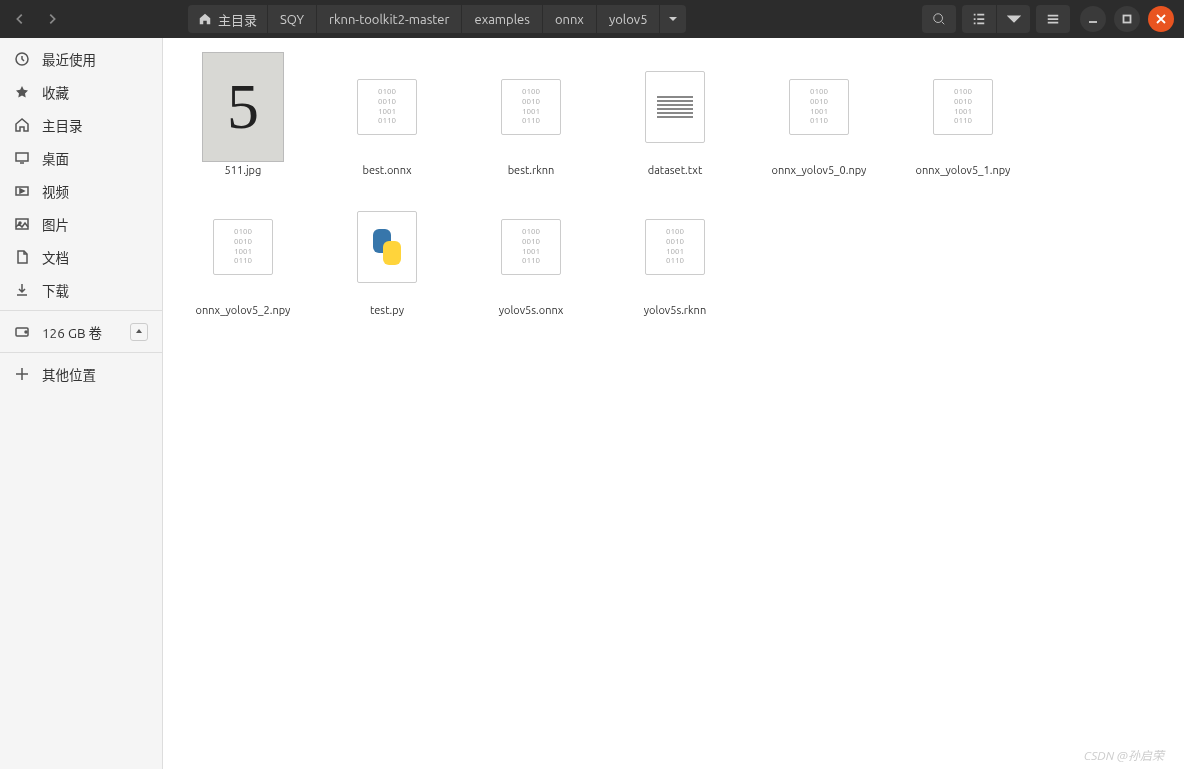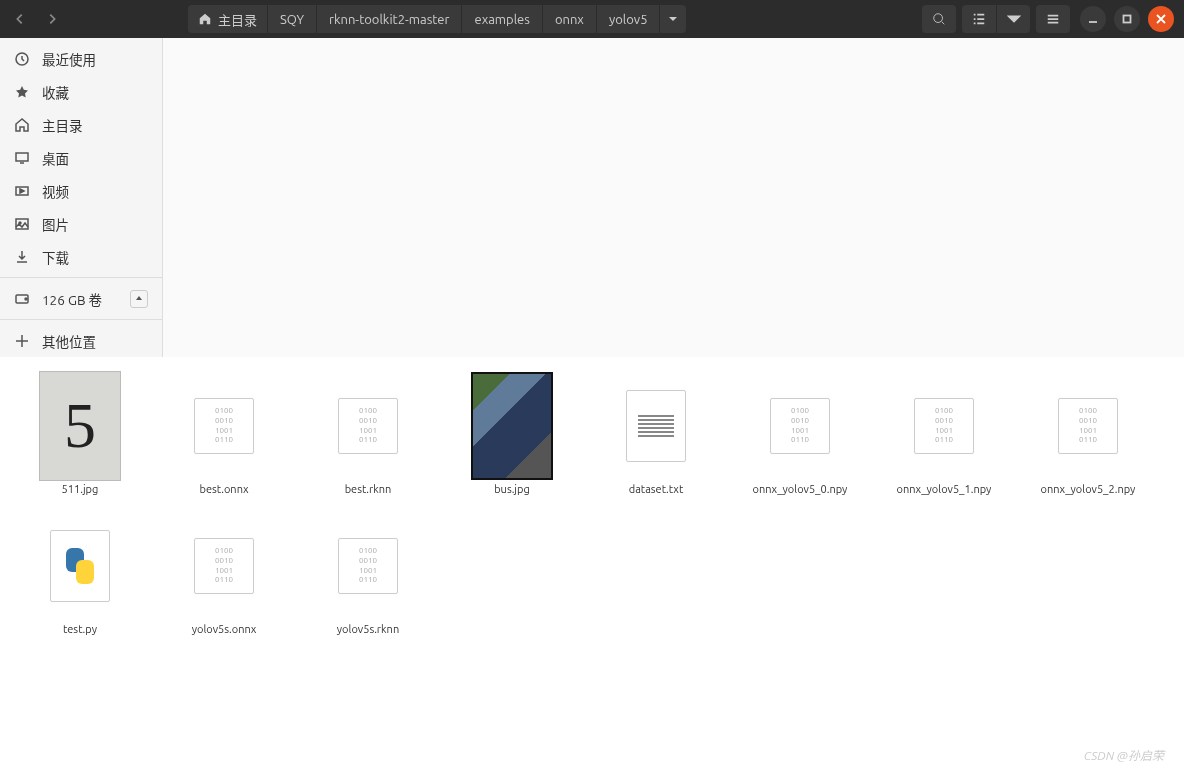--- a/index.html
+++ b/index.html
@@ -21,21 +21,21 @@
 .tb-btn-group { display: flex; background: #3a3a3a; border-radius: 4px; margin-right: 6px; overflow: hidden; }
 .tb-btn { width: 34px; height: 28px; display: flex; align-items: center; justify-content: center; cursor: pointer; }
 .tb-btn svg { width: 14px; height: 14px; fill: #ccc; stroke: #ccc; }
 .tb-btn + .tb-btn { border-left: 1px solid #2c2c2c; }
 
 .win-btn { width: 26px; height: 26px; border-radius: 50%; margin: 0 4px; display: flex; align-items: center; justify-content: center; cursor: pointer; background: #3a3a3a; }
 .win-btn.close { background: #e95420; margin-right: 10px; }
 .win-btn svg { width: 10px; height: 10px; stroke: #ccc; fill: none; stroke-width: 1.8; }
 .win-btn.close svg { stroke: #fff; }
 
-.main { display: flex; height: calc(100% - 38px); flex-direction: column; }
+.main { display: flex; height: calc(100% - 38px); }
 .sidebar { width: 163px; background: #f5f5f5; border-right: 1px solid #ddd; padding-top: 4px; }
 .side-item { height: 33px; display: flex; align-items: center; padding: 0 14px; gap: 12px; font-size: 13.5px; color: #333; cursor: pointer; }
 .side-item svg { width: 16px; height: 16px; fill: none; stroke: #555; stroke-width: 1.5; flex-shrink: 0; }
 .side-item.filled svg { fill: #555; stroke: none; }
 .side-sep { height: 1px; background: #ddd; margin: 4px 0; }
 .eject { margin-left: auto; width: 18px; height: 18px; border: 1px solid #ccc; border-radius: 3px; display: flex; align-items: center; justify-content: center; }
 .eject svg { width: 8px; height: 8px; fill: #555; stroke: none; }
 
 .content { flex: 1; background: #fff; padding: 12px 8px; overflow: auto; }
 .file-grid { display: flex; flex-wrap: wrap; gap: 0; }
@@ -187,20 +187,27 @@
         <div class="side-item">
           <svg viewBox="0 0 16 16">
             <rect x="2" y="3" width="12" height="10"></rect>
             <circle cx="6" cy="7" r="1" fill="#555"></circle>
             <path d="M2 11l3-3 3 3 3-4 3 4"></path>
           </svg>
           <span>图片</span>
         </div>
         <div class="side-item">
           <svg viewBox="0 0 16 16">
+            <path d="M4 2h6l3 3v9H4z"></path>
+            <path d="M10 2v3h3"></path>
+          </svg>
+          <span>文档</span>
+        </div>
+        <div class="side-item">
+          <svg viewBox="0 0 16 16">
             <path d="M8 2v8M5 7l3 3 3-3M3 13h10"></path>
           </svg>
           <span>下载</span>
         </div>
       </div>
     <div class="side-sep"></div>
     <div class="side-item">
       <svg viewBox="0 0 16 16">
           <rect x="2" y="4" width="12" height="8" rx="1"></rect>
           <circle cx="12" cy="8" r="1" fill="#555"></circle>
@@ -246,26 +253,20 @@
               <div>0100</div>
               <div>0010</div>
               <div>1001</div>
               <div>0110</div>
             </div>
           </div>
           <div class="label">best.rknn</div>
         </div>
         <div class="file-item">
           <div class="thumb">
-            <div class="img-thumb bus"></div>
-          </div>
-          <div class="label">bus.jpg</div>
-        </div>
-        <div class="file-item">
-          <div class="thumb">
             <div class="text-file">
               <div></div>
               <div></div>
               <div></div>
               <div></div>
               <div></div>
               <div></div>
             </div>
           </div>
           <div class="label">dataset.txt</div>

